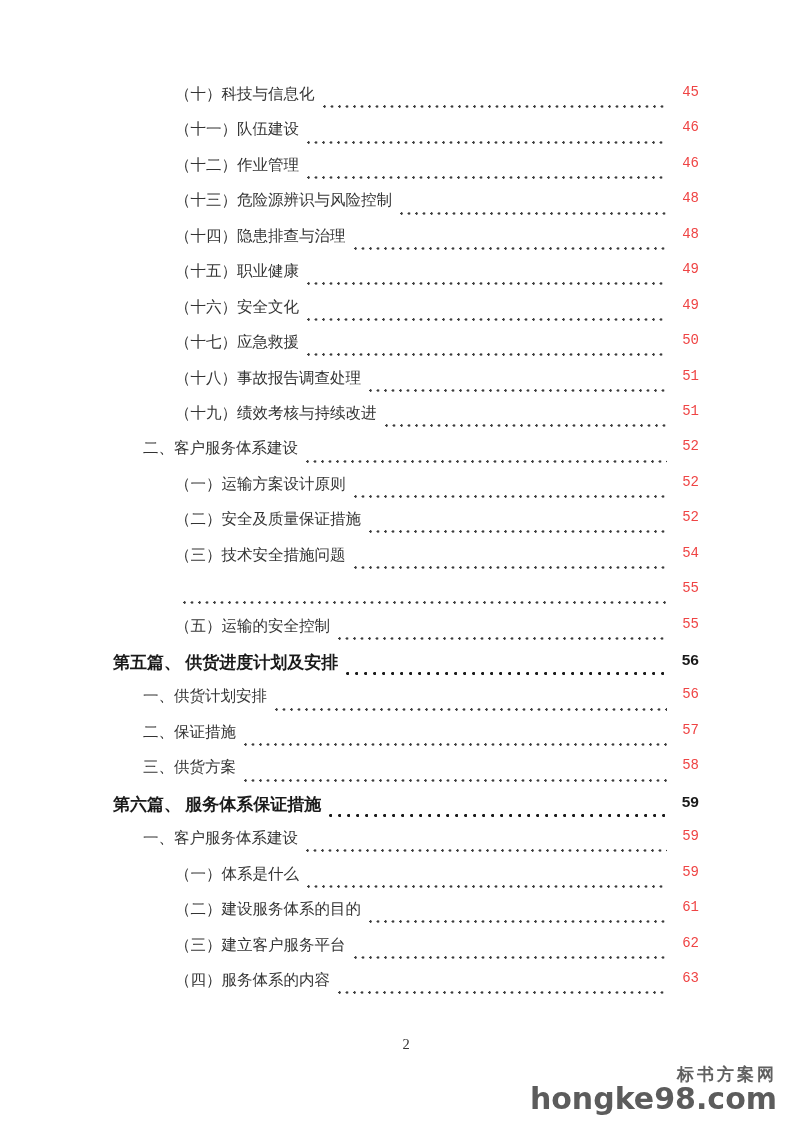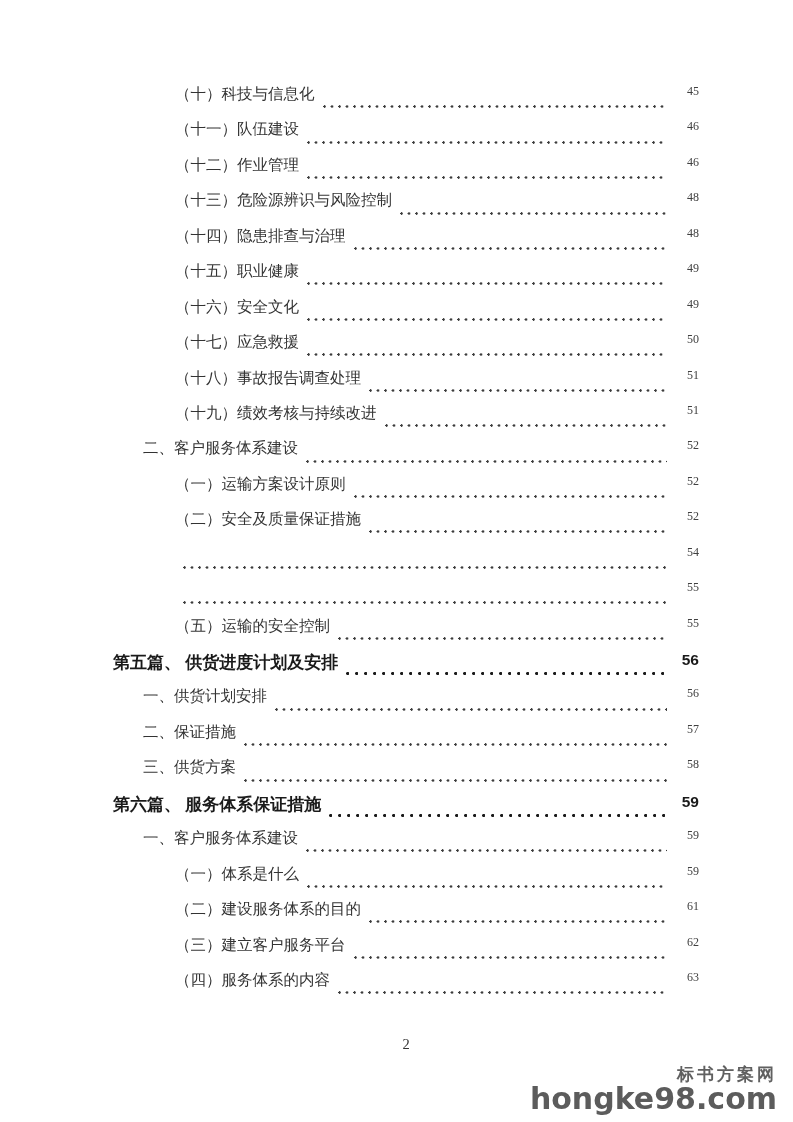--- a/index.html
+++ b/index.html
@@ -44,23 +44,23 @@
     background-position: left center;
   }
   .toc-row.level-1 .toc-leader {
     background-image: radial-gradient(circle at 1.6px 1.5px, #1a1a1a 1.3px, rgba(0,0,0,0) 1.7px);
     background-size: 9px 3px;
   }
   .toc-page {
     flex: 0 0 auto;
     min-width: 26px;
     text-align: right;
-    font-family: Liberation Serif, serif;
-    color: #404040;
-    font-size: 12px;
+    font-family: Liberation Mono, monospace;
+    color: #ef4444;
+    font-size: 14px;
   }
   .toc-row.level-1 .toc-page {
     font-family: "Liberation Sans", "DejaVu Sans", sans-serif;
     font-weight: bold;
     color: #1a1a1a;
     font-size: 15.5px;
   }
   .footer-page-number {
     position: absolute;
     left: 113px;
@@ -159,20 +159,21 @@
         <span class="toc-title">（一）运输方案设计原则</span>
         <span class="toc-leader"></span>
         <span class="toc-page">52</span>
       </div>
       <div class="toc-row level-3">
         <span class="toc-title">（二）安全及质量保证措施</span>
         <span class="toc-leader"></span>
         <span class="toc-page">52</span>
       </div>
       <div class="toc-row level-3">
+        <span class="toc-title">（三）技术安全措施问题</span>
         <span class="toc-leader"></span>
         <span class="toc-page">54</span>
       </div>
       <div class="toc-row level-3">
         <span class="toc-leader"></span>
         <span class="toc-page">55</span>
       </div>
       <div class="toc-row level-3">
         <span class="toc-title">（五）运输的安全控制</span>
         <span class="toc-leader"></span>

